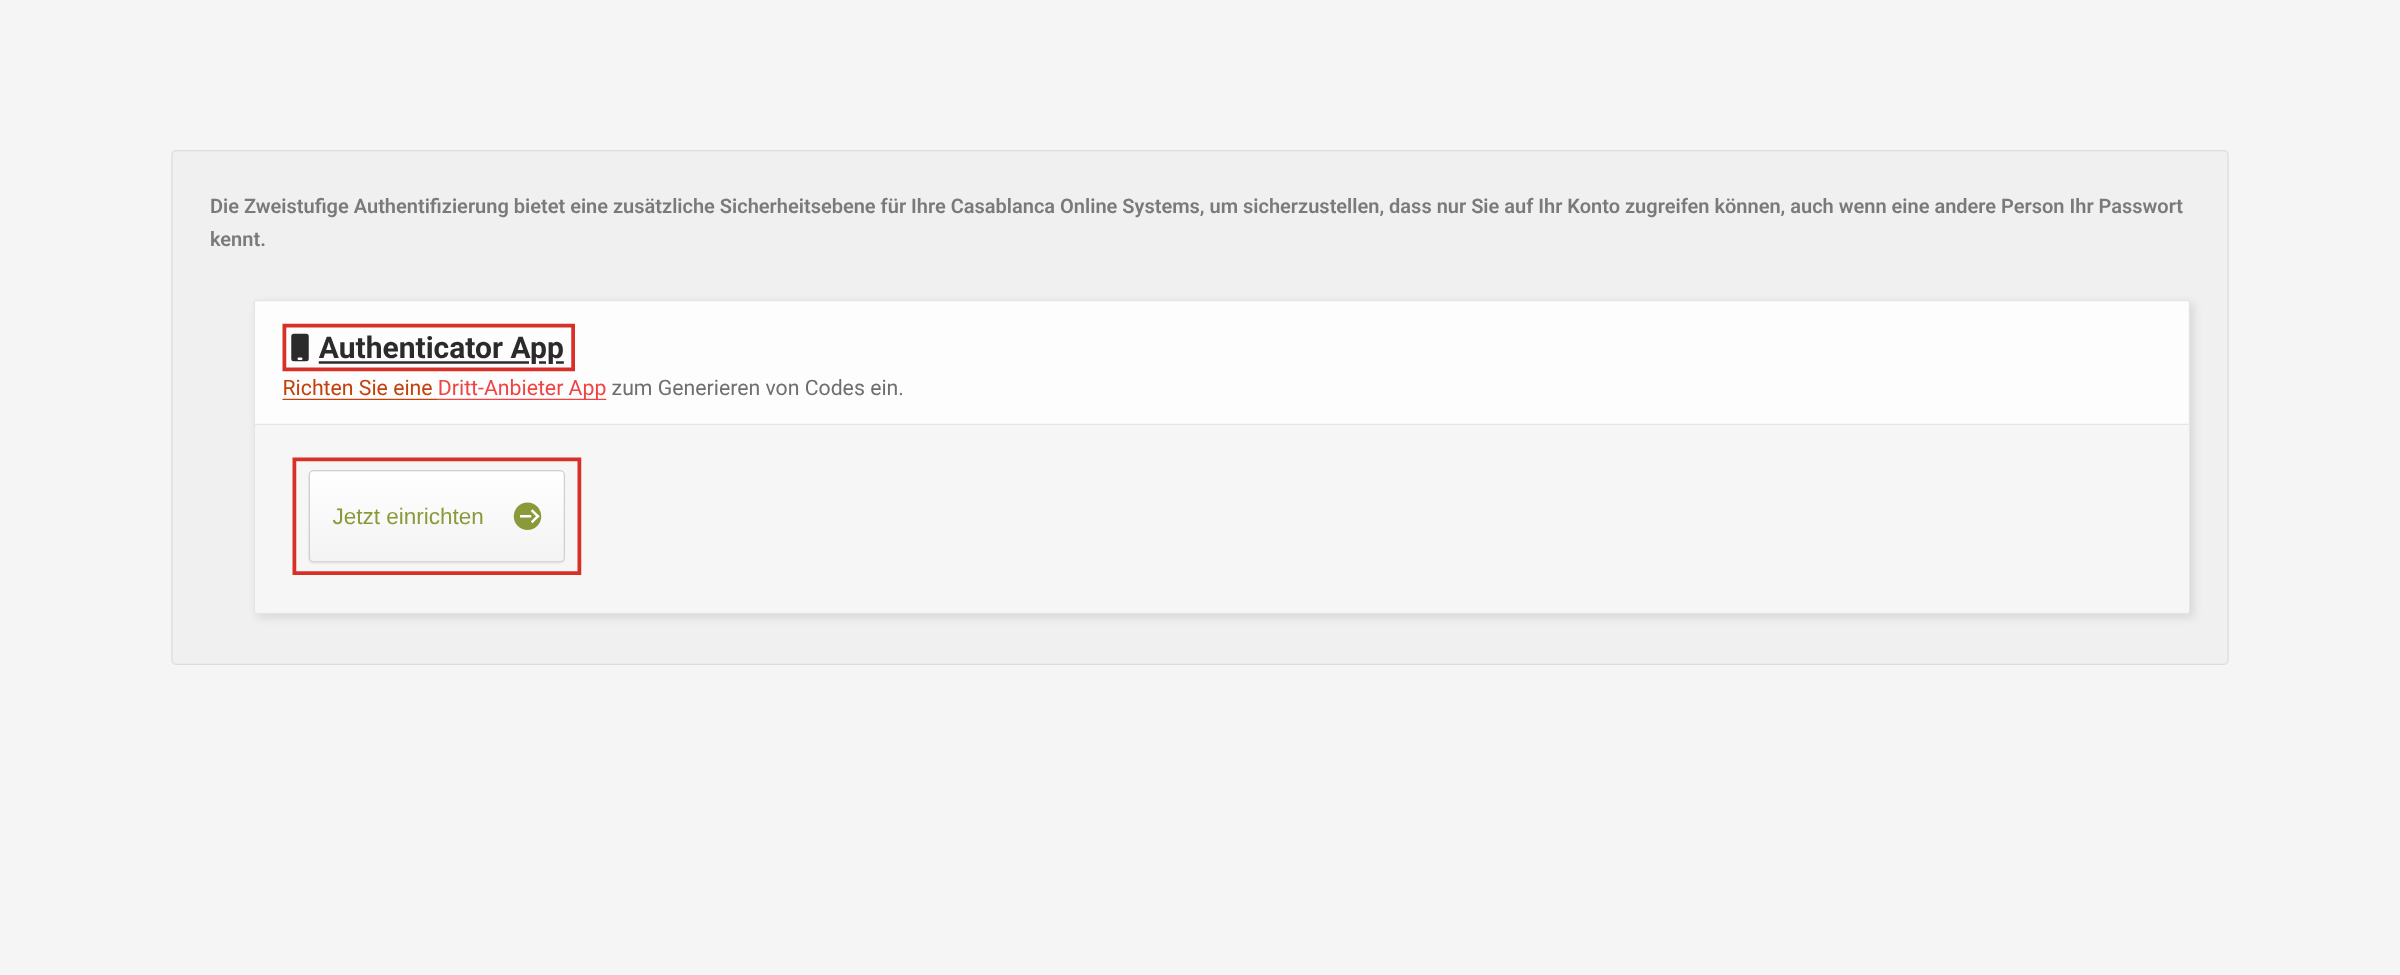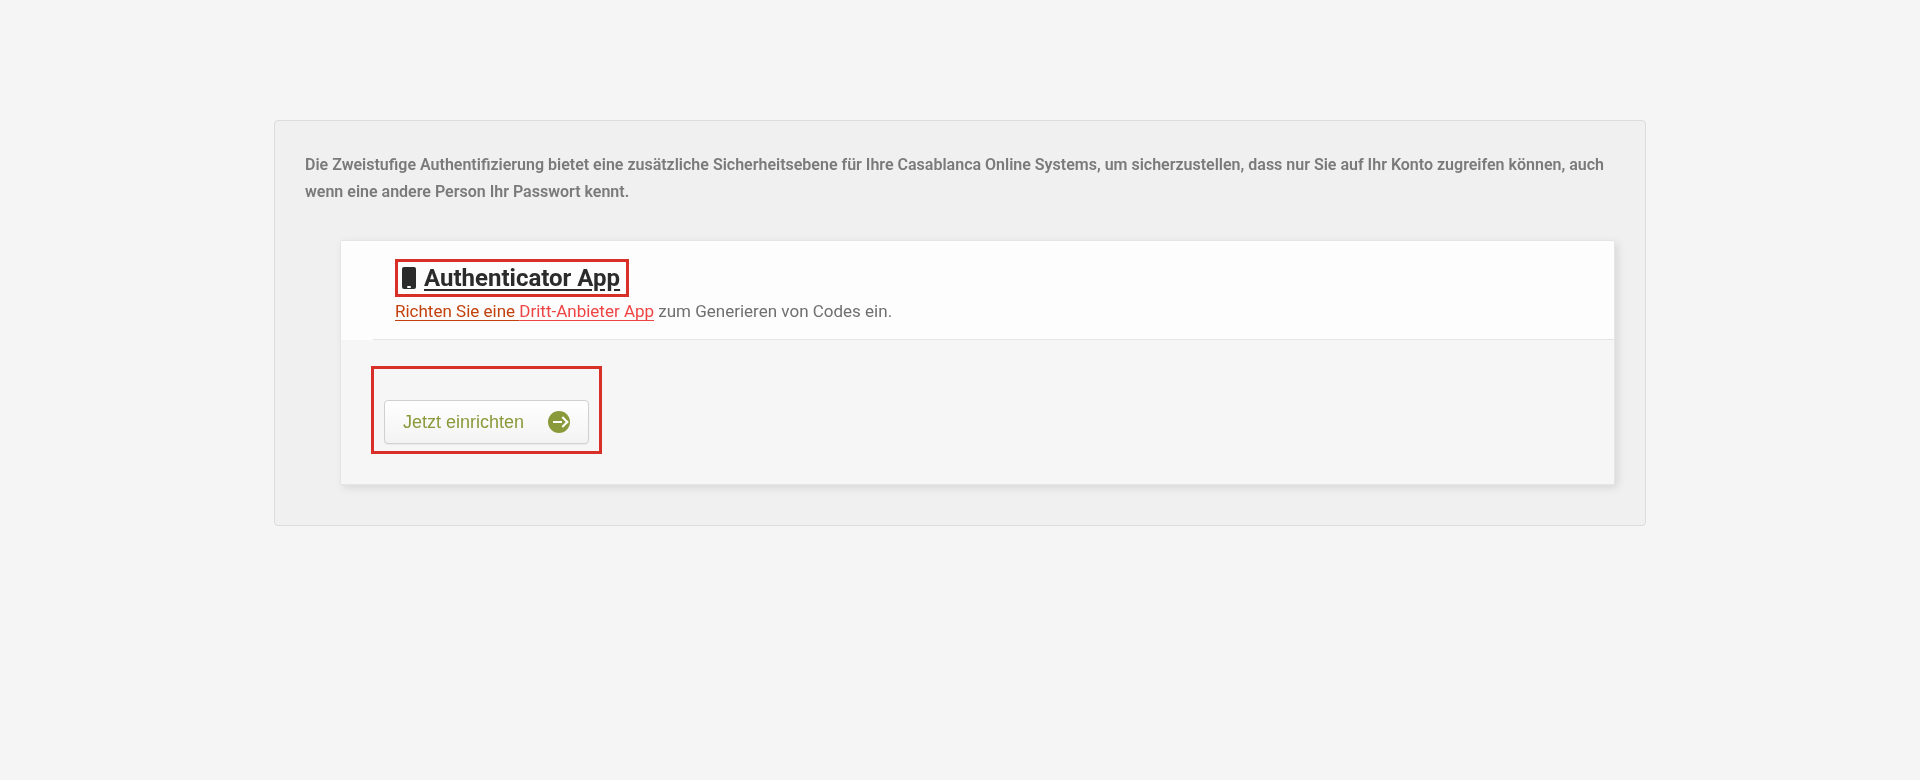--- a/index.html
+++ b/index.html
@@ -8,21 +8,21 @@
       box-sizing: border-box;
     }
     body {
       font-family: -apple-system, BlinkMacSystemFont, "Segoe UI", Roboto, "Helvetica Neue", Arial, sans-serif;
       background-color: #f5f5f5;
       width: 1920px;
       height: 780px;
       padding-top: 120px;
     }
     .outer-panel {
-      width: 1372px;
+      width: 1646px;
       margin: 0 auto;
       background-color: #f0f0f0;
       border: 1px solid #dcdcdc;
       border-radius: 4px;
       padding: 30px 30px 40px 30px;
     }
     .description {
       color: #7a7a7a;
       font-size: 16px;
       font-weight: 600;
@@ -32,21 +32,20 @@
     .card {
       background-color: #fdfdfd;
       border: 1px solid #e5e5e5;
       border-radius: 2px;
       box-shadow: 3px 3px 8px rgba(0,0,0,0.1);
       margin-left: 35px;
     }
     .card-header {
       padding: 18px 22px 18px 22px;
       border-bottom: 1px solid #e5e5e5;
-      margin-left: 32px;
     }
     .title-row {
       display: inline-flex;
       align-items: center;
       border: 3px solid #d83028;
       padding: 2px 6px 2px 4px;
       margin-bottom: 4px;
     }
     .phone-icon {
       width: 14px;
@@ -98,27 +97,26 @@
       border: 3px solid #d83028;
       padding: 7px 10px;
     }
     .setup-button {
       display: inline-flex;
       align-items: center;
       gap: 24px;
       background: linear-gradient(#ffffff, #f3f3f3);
       border: 1px solid #d0d0d0;
       border-radius: 4px;
-      padding: 10px 18px;
+      padding: 25px 18px;
       font-size: 18px;
       font-weight: 500;
       color: #8a9a3a;
       cursor: pointer;
       box-shadow: 0 1px 1px rgba(0,0,0,0.05);
-      margin-top: 24px;
     }
     .arrow-icon {
       width: 22px;
       height: 22px;
       border-radius: 50%;
       background-color: #8a9a3a;
       position: relative;
       flex-shrink: 0;
     }
     .arrow-icon::before {

